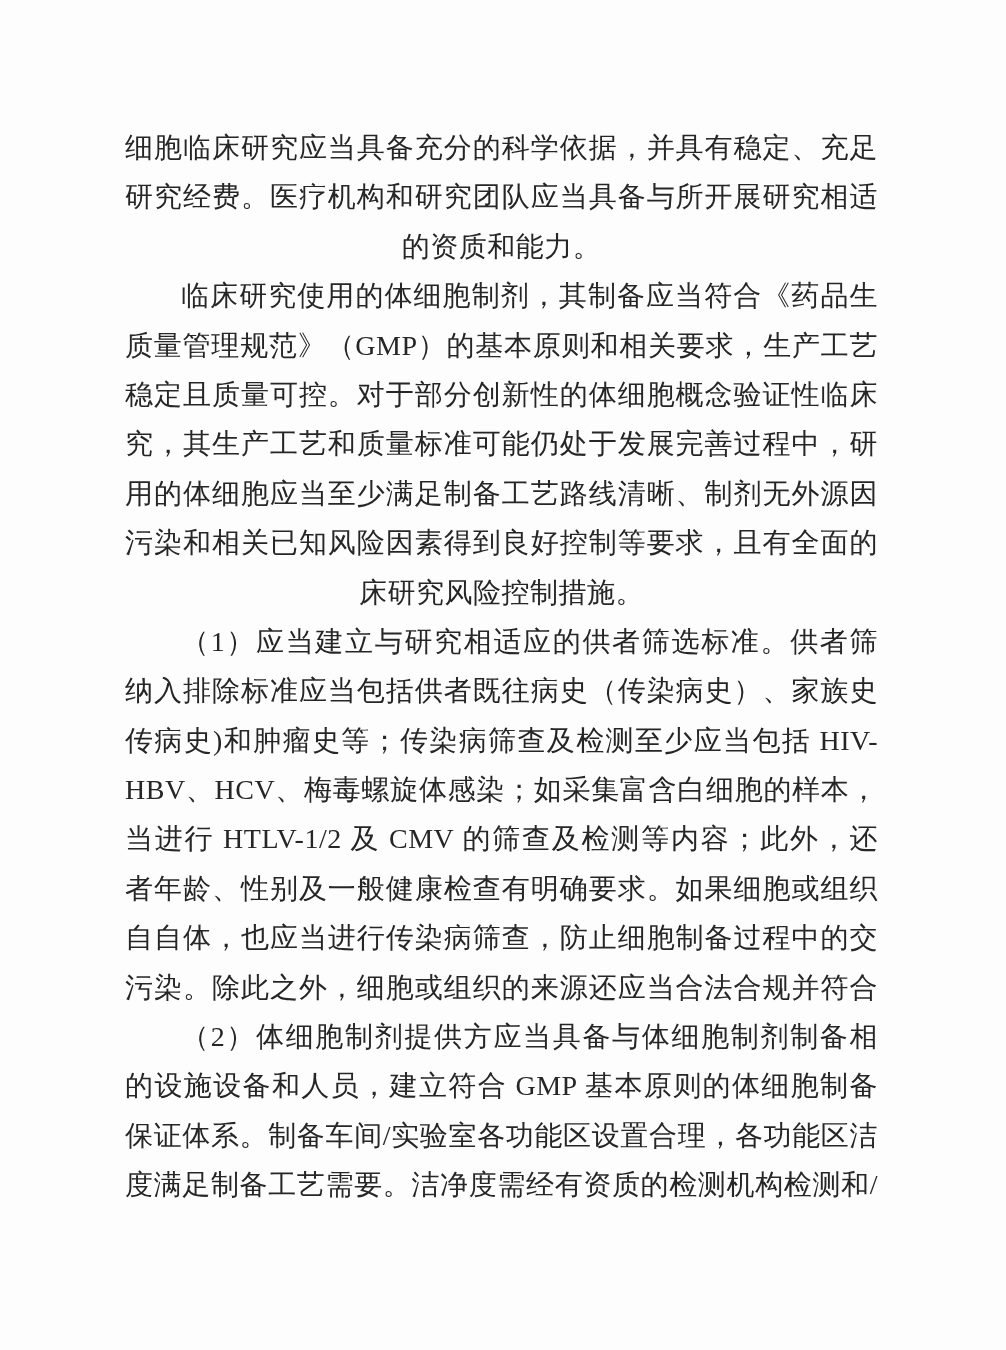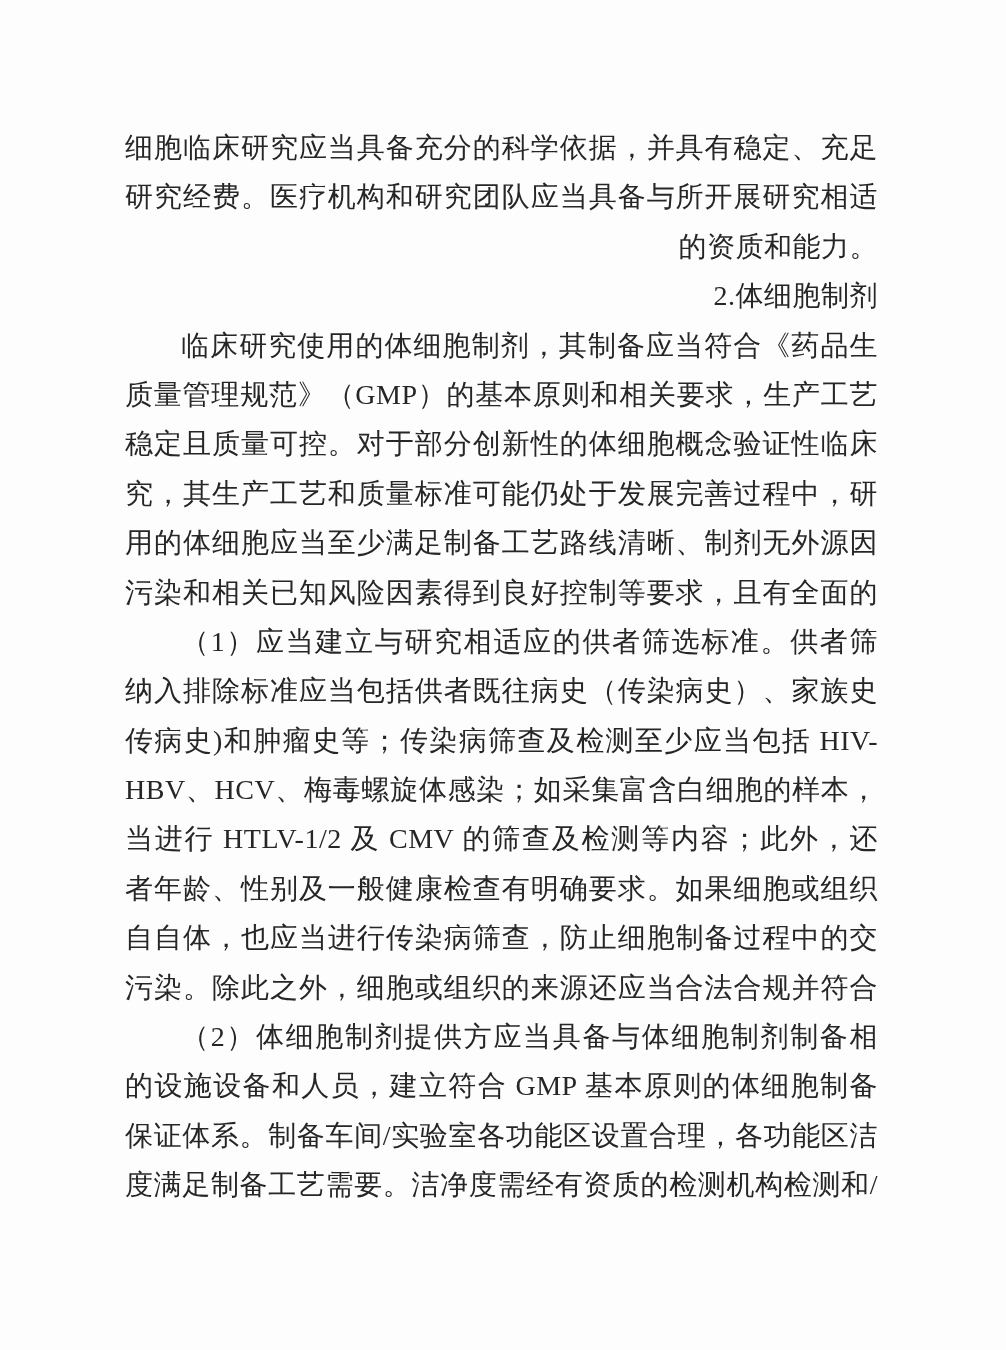--- a/index.html
+++ b/index.html
@@ -22,46 +22,46 @@
     width: 753px;
   }
   .line {
     height: 49.4px;
     line-height: 49.4px;
     font-size: 28px;
     color: #262626;
     letter-spacing: 0.5px;
     white-space: nowrap;
     overflow: hidden;
-    text-align: right;
+    text-align: center;
   }
   .line.fill {
     white-space: normal;
     text-align: justify;
     text-align-last: justify;
   }
   .line.indent {
     padding-left: 56px;
   }
 </style>
 </head>
 <body>
 
 <div class="page" style="background: rgb(253, 253, 253);">
   <div class="text-block" id="text-block" style="color: rgb(38, 38, 38);">
       <div class="line fill">细胞临床研究应当具备充分的科学依据，并具有稳定、充足的</div>
       <div class="line fill">研究经费。医疗机构和研究团队应当具备与所开展研究相适应</div>
       <div class="line">的资质和能力。</div>
-      <div class="line indent">2.体细胞制剂</div>
       <div class="line indent fill">临床研究使用的体细胞制剂，其制备应当符合《药品生产</div>
       <div class="line fill">质量管理规范》（GMP）的基本原则和相关要求，生产工艺相对</div>
       <div class="line fill">稳定且质量可控。对于部分创新性的体细胞概念验证性临床研</div>
       <div class="line fill">究，其生产工艺和质量标准可能仍处于发展完善过程中，研究</div>
       <div class="line fill">用的体细胞应当至少满足制备工艺路线清晰、制剂无外源因子</div>
       <div class="line fill">污染和相关已知风险因素得到良好控制等要求，且有全面的临</div>
+      <div class="line">床研究风险控制措施。</div>
       <div class="line indent fill">（1）应当建立与研究相适应的供者筛选标准。供者筛查和</div>
       <div class="line fill">纳入排除标准应当包括供者既往病史（传染病史）、家族史（遗</div>
       <div class="line fill">传病史)和肿瘤史等；传染病筛查及检测至少应当包括 HIV-1/2、</div>
       <div class="line fill">HBV、HCV、梅毒螺旋体感染；如采集富含白细胞的样本，还应</div>
       <div class="line fill">当进行 HTLV-1/2 及 CMV 的筛查及检测等内容；此外，还需对供</div>
       <div class="line fill">者年龄、性别及一般健康检查有明确要求。如果细胞或组织来</div>
       <div class="line fill">自自体，也应当进行传染病筛查，防止细胞制备过程中的交叉</div>
       <div class="line fill">污染。除此之外，细胞或组织的来源还应当合法合规并符合伦</div>
       <div class="line indent fill">（2）体细胞制剂提供方应当具备与体细胞制剂制备相适应</div>
       <div class="line fill">的设施设备和人员，建立符合 GMP 基本原则的体细胞制备质量</div>

